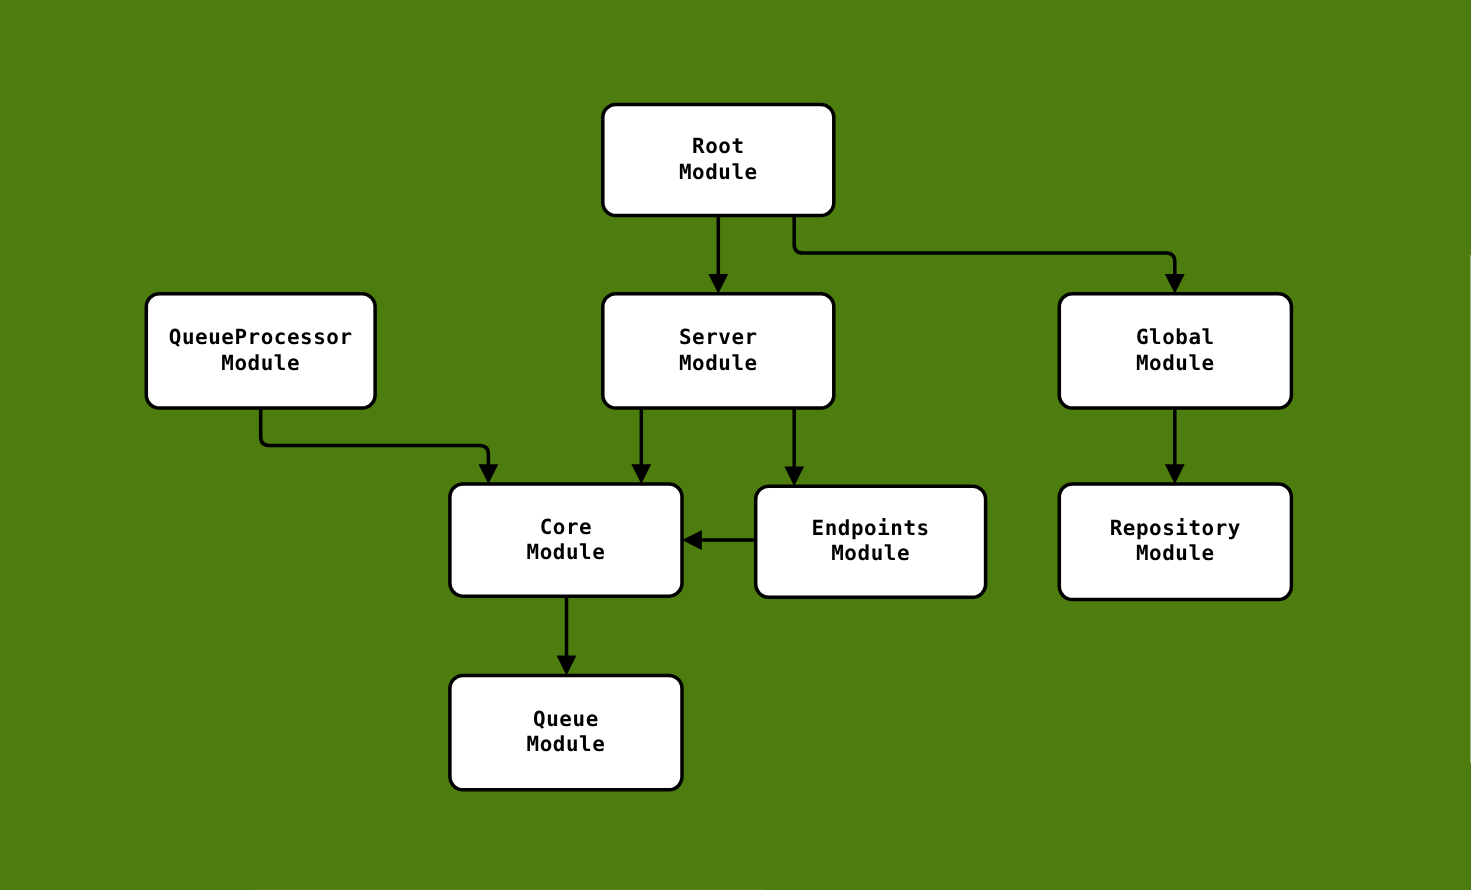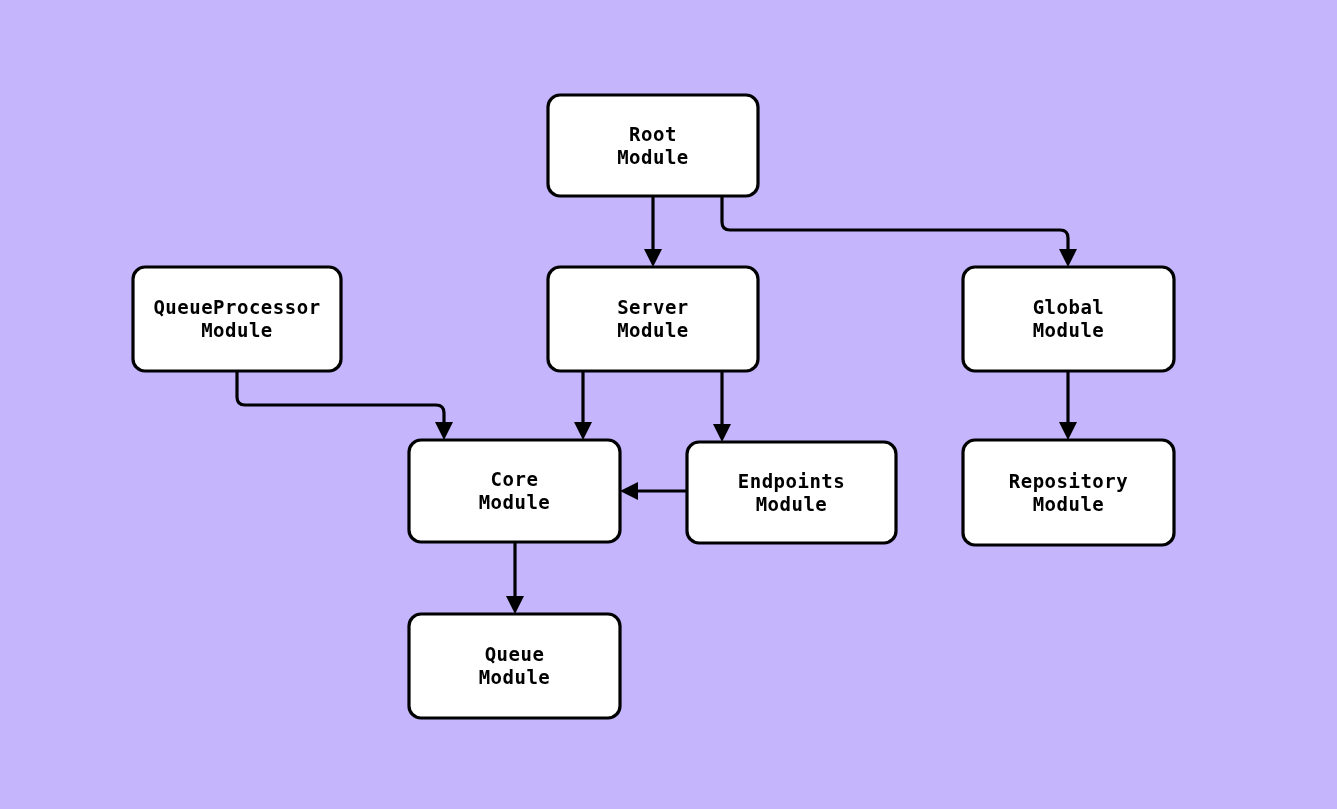--- a/index.html
+++ b/index.html
@@ -11,21 +11,21 @@
   body {
     width: 1337px;
     height: 809px;
     overflow: hidden;
     font-family: "DejaVu Sans Mono", "Liberation Mono", monospace;
   }
   #diagram-root {
     position: relative;
     width: 1337px;
     height: 809px;
-    background: #c4b5fd;
+    background: #4d7c0f;
   }
   svg#diagram-svg {
     display: block;
     width: 1337px;
     height: 809px;
   }
   .node-box {
     fill: #ffffff;
     stroke: #000000;
     stroke-width: 3.2;

